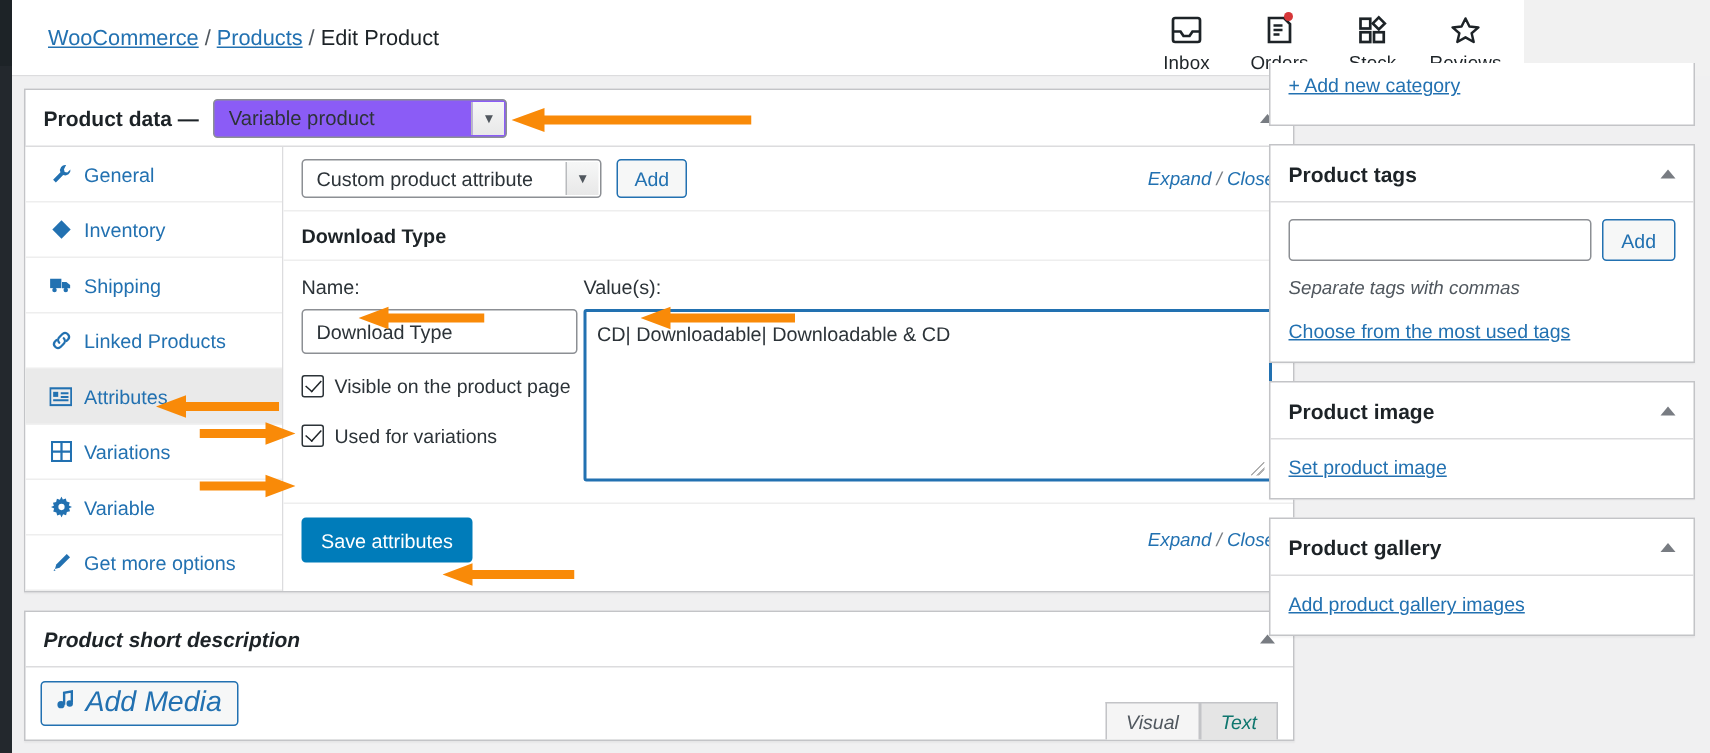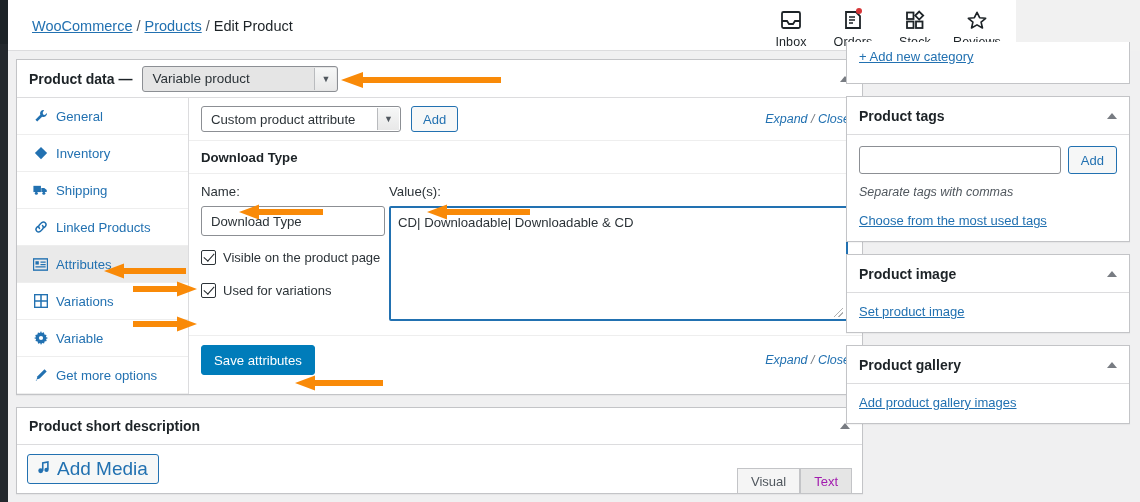--- a/index.html
+++ b/index.html
@@ -73,21 +73,21 @@
   }
 
   
   .pd-header{
     height:38px; border-bottom:1px solid #dcdcde;
     display:flex; align-items:center; padding:0 12px; position:relative;
   }
   .pd-title{ font-size:14px; font-weight:bold; color:#1d2327; }
   .pd-select{
     margin-left:10px; width:196px; height:26px;
-    border:1px solid #8c8f94; border-radius:3px; background:#e5e5e5;
+    border:1px solid #8c8f94; border-radius:3px; background:#8b5cf6;
     display:flex; align-items:center; padding-left:9px; position:relative;
     font-size:13.5px; color:#2c3338;
   }
   .sel-arrow{
     position:absolute; right:1px; top:1px; bottom:1px; width:22px;
     background:linear-gradient(#f6f7f7,#e8e8e8);
     border-left:1px solid #b9bbbe;
     display:flex; align-items:center; justify-content:center;
     font-size:9px; color:#50575e;
   }
@@ -181,39 +181,39 @@
     height:49px; border-top:1px solid #eeeeee;
     display:flex; align-items:center; padding:0 12px; position:relative;
   }
   .btn-primary{
     height:30px; padding:0 12px; background:#007cba; border:1px solid #007cba;
     border-radius:3px; color:#fff; font-size:13.2px;
     display:flex; align-items:center; cursor:pointer;
   }
 
   
-  .short-desc{ margin-top:12px; }
+  .short-desc{ margin-top:12px;font-style:italic; }
   .sd-header{
     height:37px; border-bottom:1px solid #dcdcde;
     display:flex; align-items:center; padding:0 12px; position:relative;
     font-size:14px; font-weight:bold; color:#1d2327;
   }
   .sd-body{ padding:9px 10px 0 10px; position:relative; height:48px; }
   .btn-media{
     height:30px; padding:0 10px 0 8px; border:1px solid #2271b1;
     border-radius:3px; background:#f6f7f7; color:#2271b1; font-size:19px;
     display:inline-flex; align-items:center; gap:6px; cursor:pointer;
   }
   .edtabs{
     position:absolute; right:10px; bottom:0px; display:flex; align-items:flex-end;
   }
   .edtab{
     height:25px; padding:0 13px; font-size:13px;
     display:flex; align-items:center; border:1px solid #c3c4c7;
-    border-bottom:none; background:#e5e5e5; color:#a21caf; cursor:pointer;
+    border-bottom:none; background:#e5e5e5; color:#0f766e; cursor:pointer;
   }
   .edtab.active{ background:#f5f5f5; color:#50575e; }
 
   
   .side-col{ position:absolute; right:10px; top:-9px; width:284px; }
   .side-box{
     background:#fff; border:1px solid #c3c4c7; margin-bottom:12px;
     box-shadow:0 1px 1px rgba(0,0,0,.04);
   }
   .side-head{

